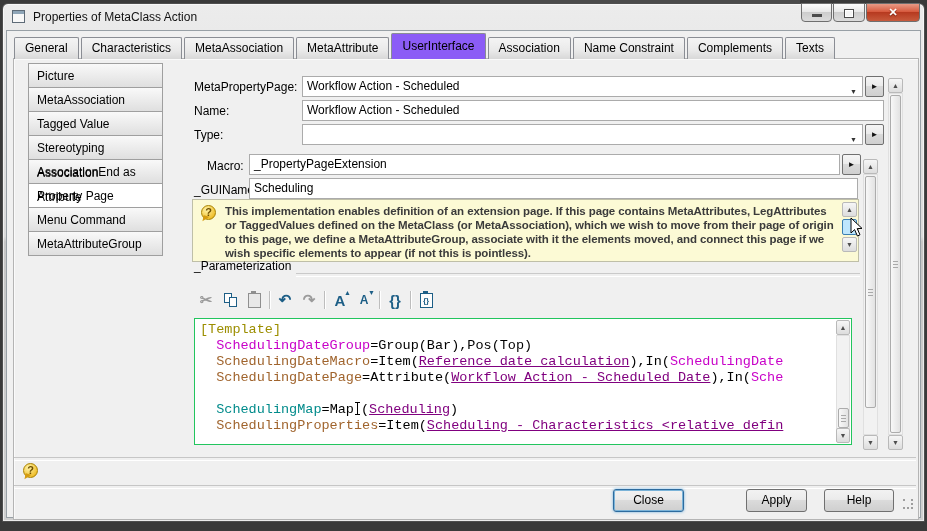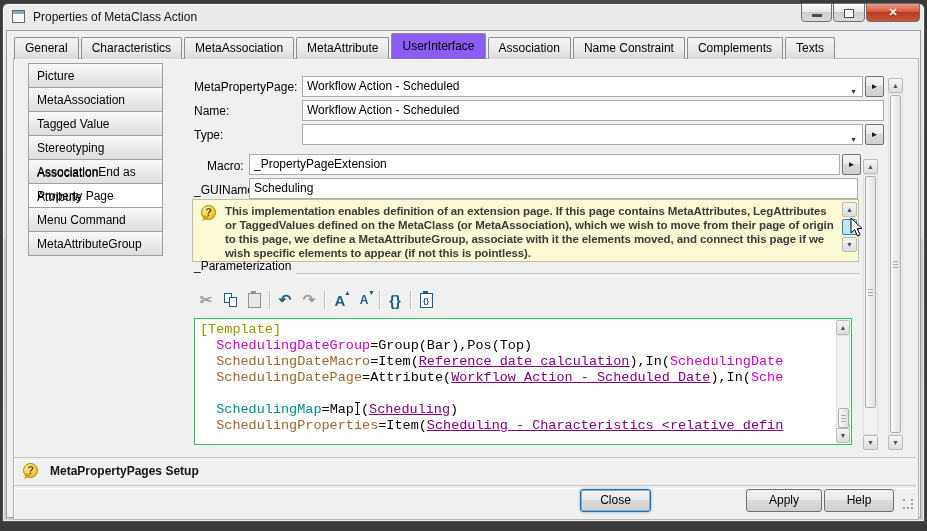--- a/index.html
+++ b/index.html
@@ -98,21 +98,21 @@
   .c-teal{color:#008B8B;}
   .c-lnk{color:#80007F;text-decoration:underline;}
   .ibeam{position:relative;display:inline-block;width:7px;height:13px;vertical-align:-2px;}
   .ibeam:before{content:"";position:absolute;left:3px;top:1px;bottom:1px;width:1px;background:#000;}
   .ibeam:after{content:"";position:absolute;left:1px;right:1px;top:0;height:1px;background:#000;box-shadow:0 12px 0 #000;}
   
   .etched{position:absolute;height:2px;border-top:1px solid #C6C6C6;border-bottom:1px solid #FFF;}
   .status-text{position:absolute;left:43px;top:433px;font-weight:bold;color:#151515;}
   .push{position:absolute;height:23px;border:1px solid #707070;border-radius:3px;box-sizing:border-box;
        text-align:center;line-height:21px;background:linear-gradient(#F2F2F2,#EBEBEB 45%,#DBDBDB 50%,#CFCFCF);}
-  .push.default{border-color:#2D6B9E;box-shadow:inset 0 0 0 1px #7AB3D8,0 0 3px #6FB1DE;}
+  .push.default{border-color:#2D6B9E;box-shadow:inset 0 0 0 1px #7AB3D8,0 0 3px #6FB1DE;margin-left:33px;}
   .grip{position:absolute;left:896px;top:468px;width:2px;height:2px;background:#9E9E9E;
        box-shadow:8px 8px 0 #9E9E9E,4px 8px 0 #9E9E9E,0 8px 0 #9E9E9E,8px 4px 0 #9E9E9E,8px 0 0 #9E9E9E;}
   .cursor-arrow{position:absolute;z-index:20;}
 </style>
 </head>
 <body>
 
 <div id="canvas">
 
   <div class="bg-app">
@@ -276,25 +276,24 @@
         <div class="sb-thumb" style="top:1px;height:338px;">
             <div class="sb-grip"></div>
           </div>
       </div>
       <div class="sb-btn" style="left:881px;top:404px;">
           <span>▼</span>
         </div>
 
       <div class="etched" style="left:7px;top:426px;width:902px;"></div>
       <div class="help-bubble" style="left:16px;top:432px;">?</div>
-      <div class="status-text">MetaPropertyPages Setup</div>
       <div class="etched" style="left:7px;top:454px;width:902px;"></div>
 
       <div class="push default" style="left:573px;top:458px;width:71px;">Close</div>
-      <div class="push" style="left:739px;top:458px;width:76px;">Apply</div>
+      <div class="push" style="left:739px;top:458px;width:61px;">Apply</div>
       <div class="push" style="left:817px;top:458px;width:70px;">Help</div>
       <div class="grip"></div>
 
       <svg class="cursor-arrow" style="left:843px;top:186px;" width="14" height="20">
         <polygon points="1,1 1,16 4.6,12.6 7.4,19 10,17.8 7.2,11.6 12,11.4" fill="#FFF" stroke="#000" stroke-width="1"></polygon>
       </svg>
 
     </div>
   </div>
 </div>

